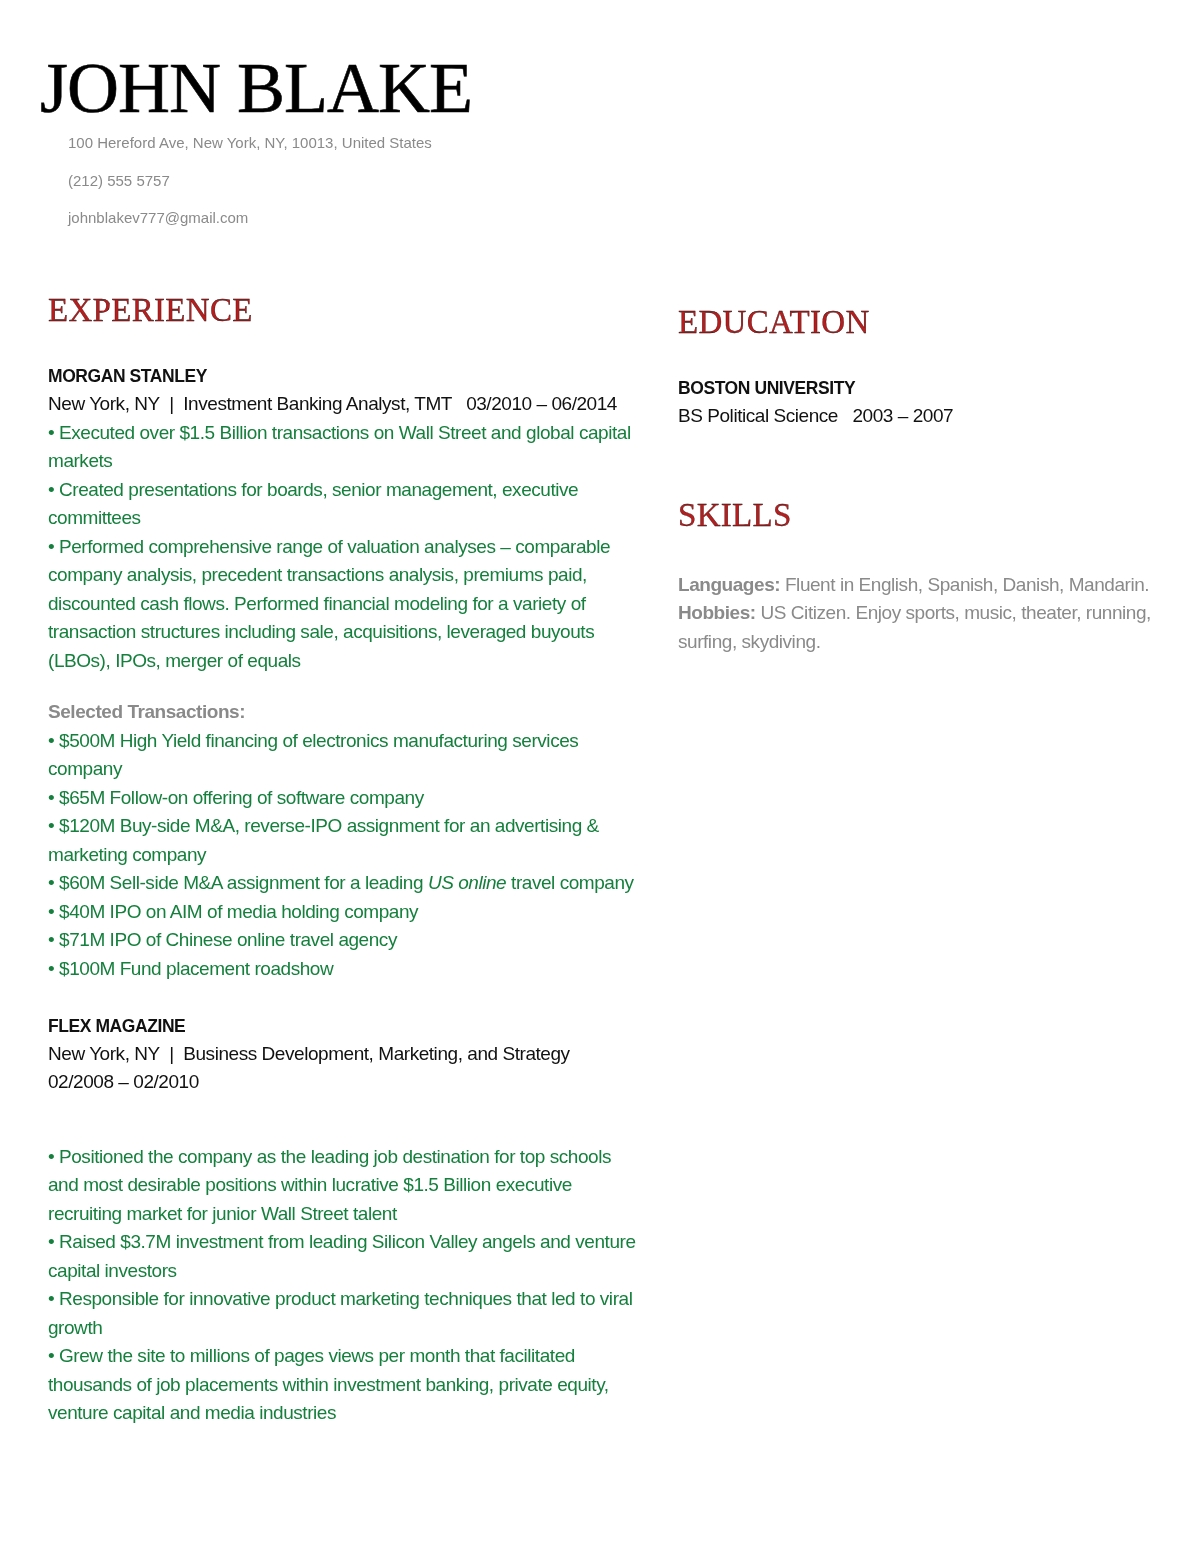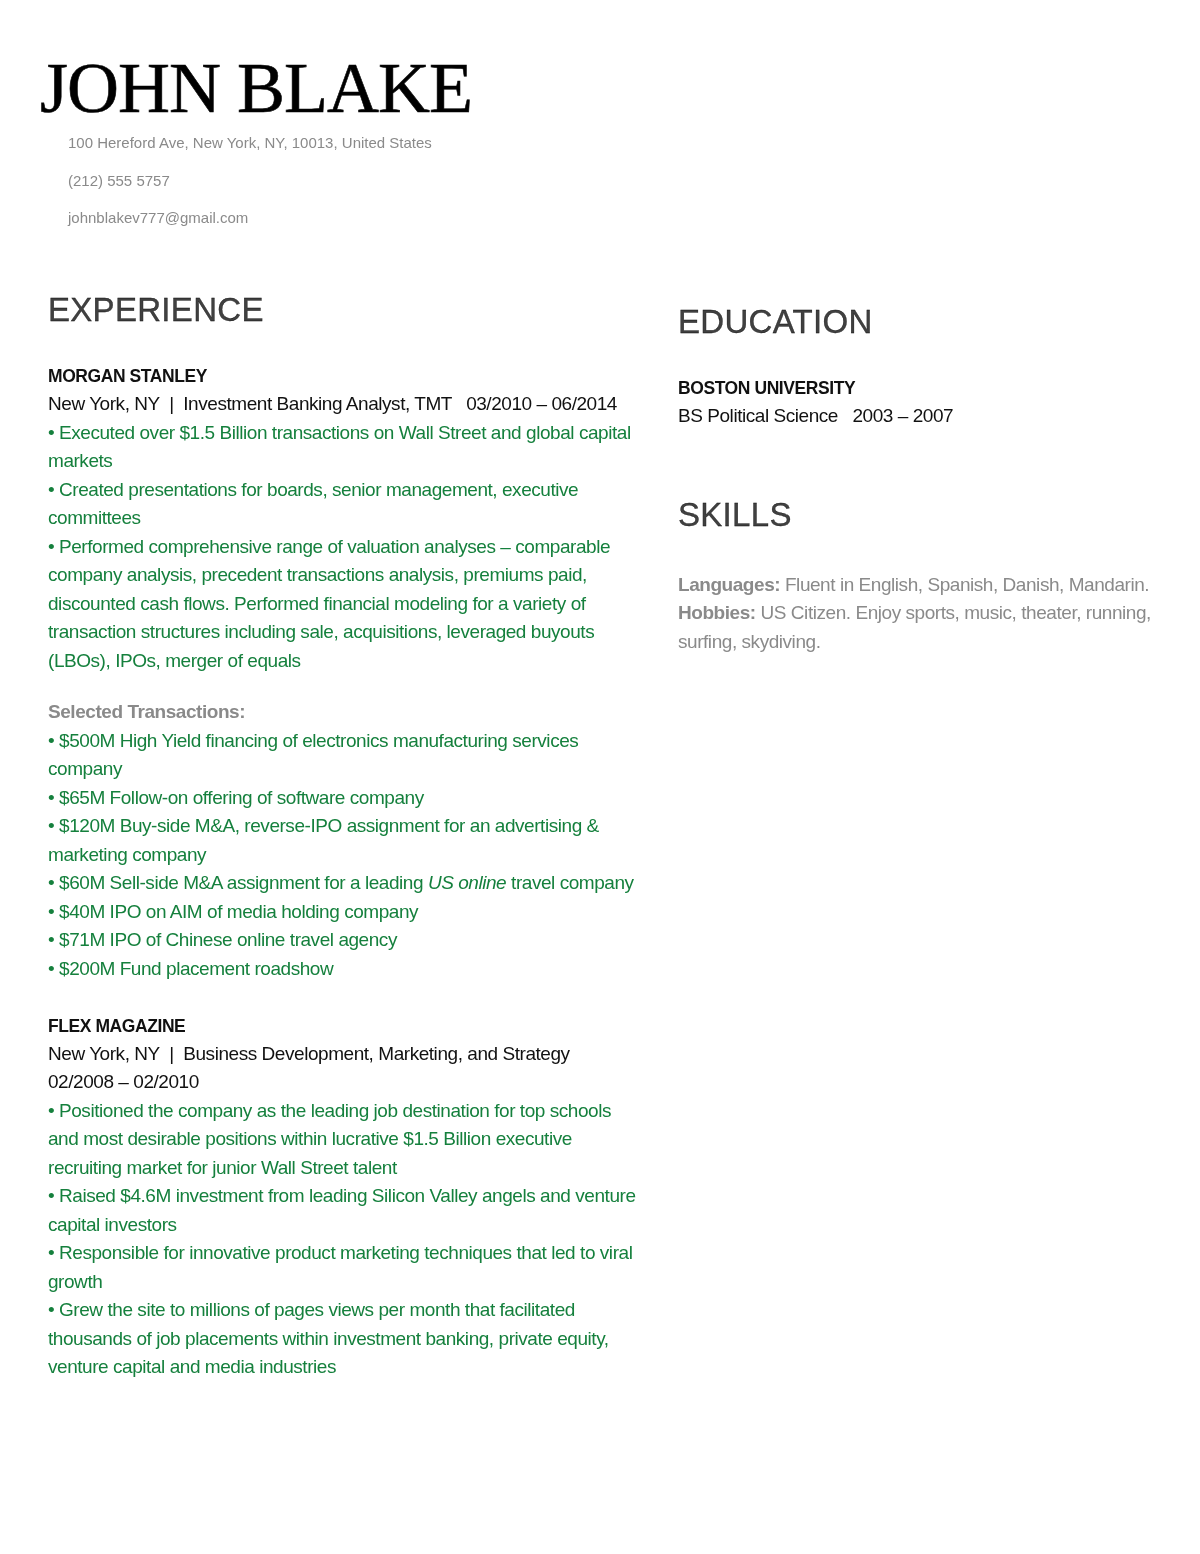--- a/index.html
+++ b/index.html
@@ -45,26 +45,26 @@
       top: 290px;
       width: 600px;
     }
     .col-right {
       position: absolute;
       left: 678px;
       top: 302px;
       width: 480px;
     }
     .section-title {
-      font-family: Liberation Sans, sans-serif;
+      font-family: Liberation Serif, serif;
       font-size: 33px;
       line-height: 40px;
       font-weight: normal;
       margin: 0;
-      color: #404040;
+      color: #b91c1c;
       -webkit-text-stroke: 0.3px #0a0a0a;
       letter-spacing: 0.3px;
     }
     .org {
       font-size: 19px;
       font-weight: bold;
       line-height: 28px;
       color: #111111;
       margin-top: 32px;
       transform: scaleX(0.92);
@@ -125,30 +125,30 @@
       <p>• Performed comprehensive range of valuation analyses – comparable company analysis, precedent transactions analysis, premiums paid, discounted cash flows. Performed financial modeling for a variety of transaction structures including sale, acquisitions, leveraged buyouts (LBOs), IPOs, merger of equals</p>
     </div>
     <div class="subhead">Selected Transactions:</div>
     <div class="bullets">
       <p>• $500M High Yield financing of electronics manufacturing services company</p>
       <p>• $65M Follow-on offering of software company</p>
       <p>• $120M Buy-side M&amp;A, reverse-IPO assignment for an advertising &amp; marketing company</p>
       <p><span>• $60M Sell-side M&amp;A assignment for a leading </span><i>US online</i><span> travel company</span></p>
       <p>• $40M IPO on AIM of media holding company</p>
       <p>• $71M IPO of Chinese online travel agency</p>
-      <p>• $200M Fund placement roadshow</p>
+      <p>• $100M Fund placement roadshow</p>
     </div>
   </div>
 
   <div>
     <div class="org" style="margin-top:28.5px;">FLEX MAGAZINE</div>
     <div class="role" style="white-space:pre-wrap; width:590px;">New York, NY  |  Business Development, Marketing, and Strategy   02/2008 – 02/2010</div>
-    <div class="bullets" style="width:590px;">
+    <div class="bullets" style="width:590px;margin-top:46px;">
       <p>• Positioned the company as the leading job destination for top schools and most desirable positions within lucrative $1.5 Billion executive recruiting market for junior Wall Street talent</p>
-      <p>• Raised $4.6M investment from leading Silicon Valley angels and venture capital investors</p>
+      <p>• Raised $3.7M investment from leading Silicon Valley angels and venture capital investors</p>
       <p>• Responsible for innovative product marketing techniques that led to viral growth</p>
       <p>• Grew the site to millions of pages views per month that facilitated thousands of job placements within investment banking, private equity, venture capital and media industries</p>
     </div>
   </div>
 </div>
 
 <div class="col-right narrow">
   <div>
     <h2 class="section-title">EDUCATION</h2>
     <div class="org">BOSTON UNIVERSITY</div>

